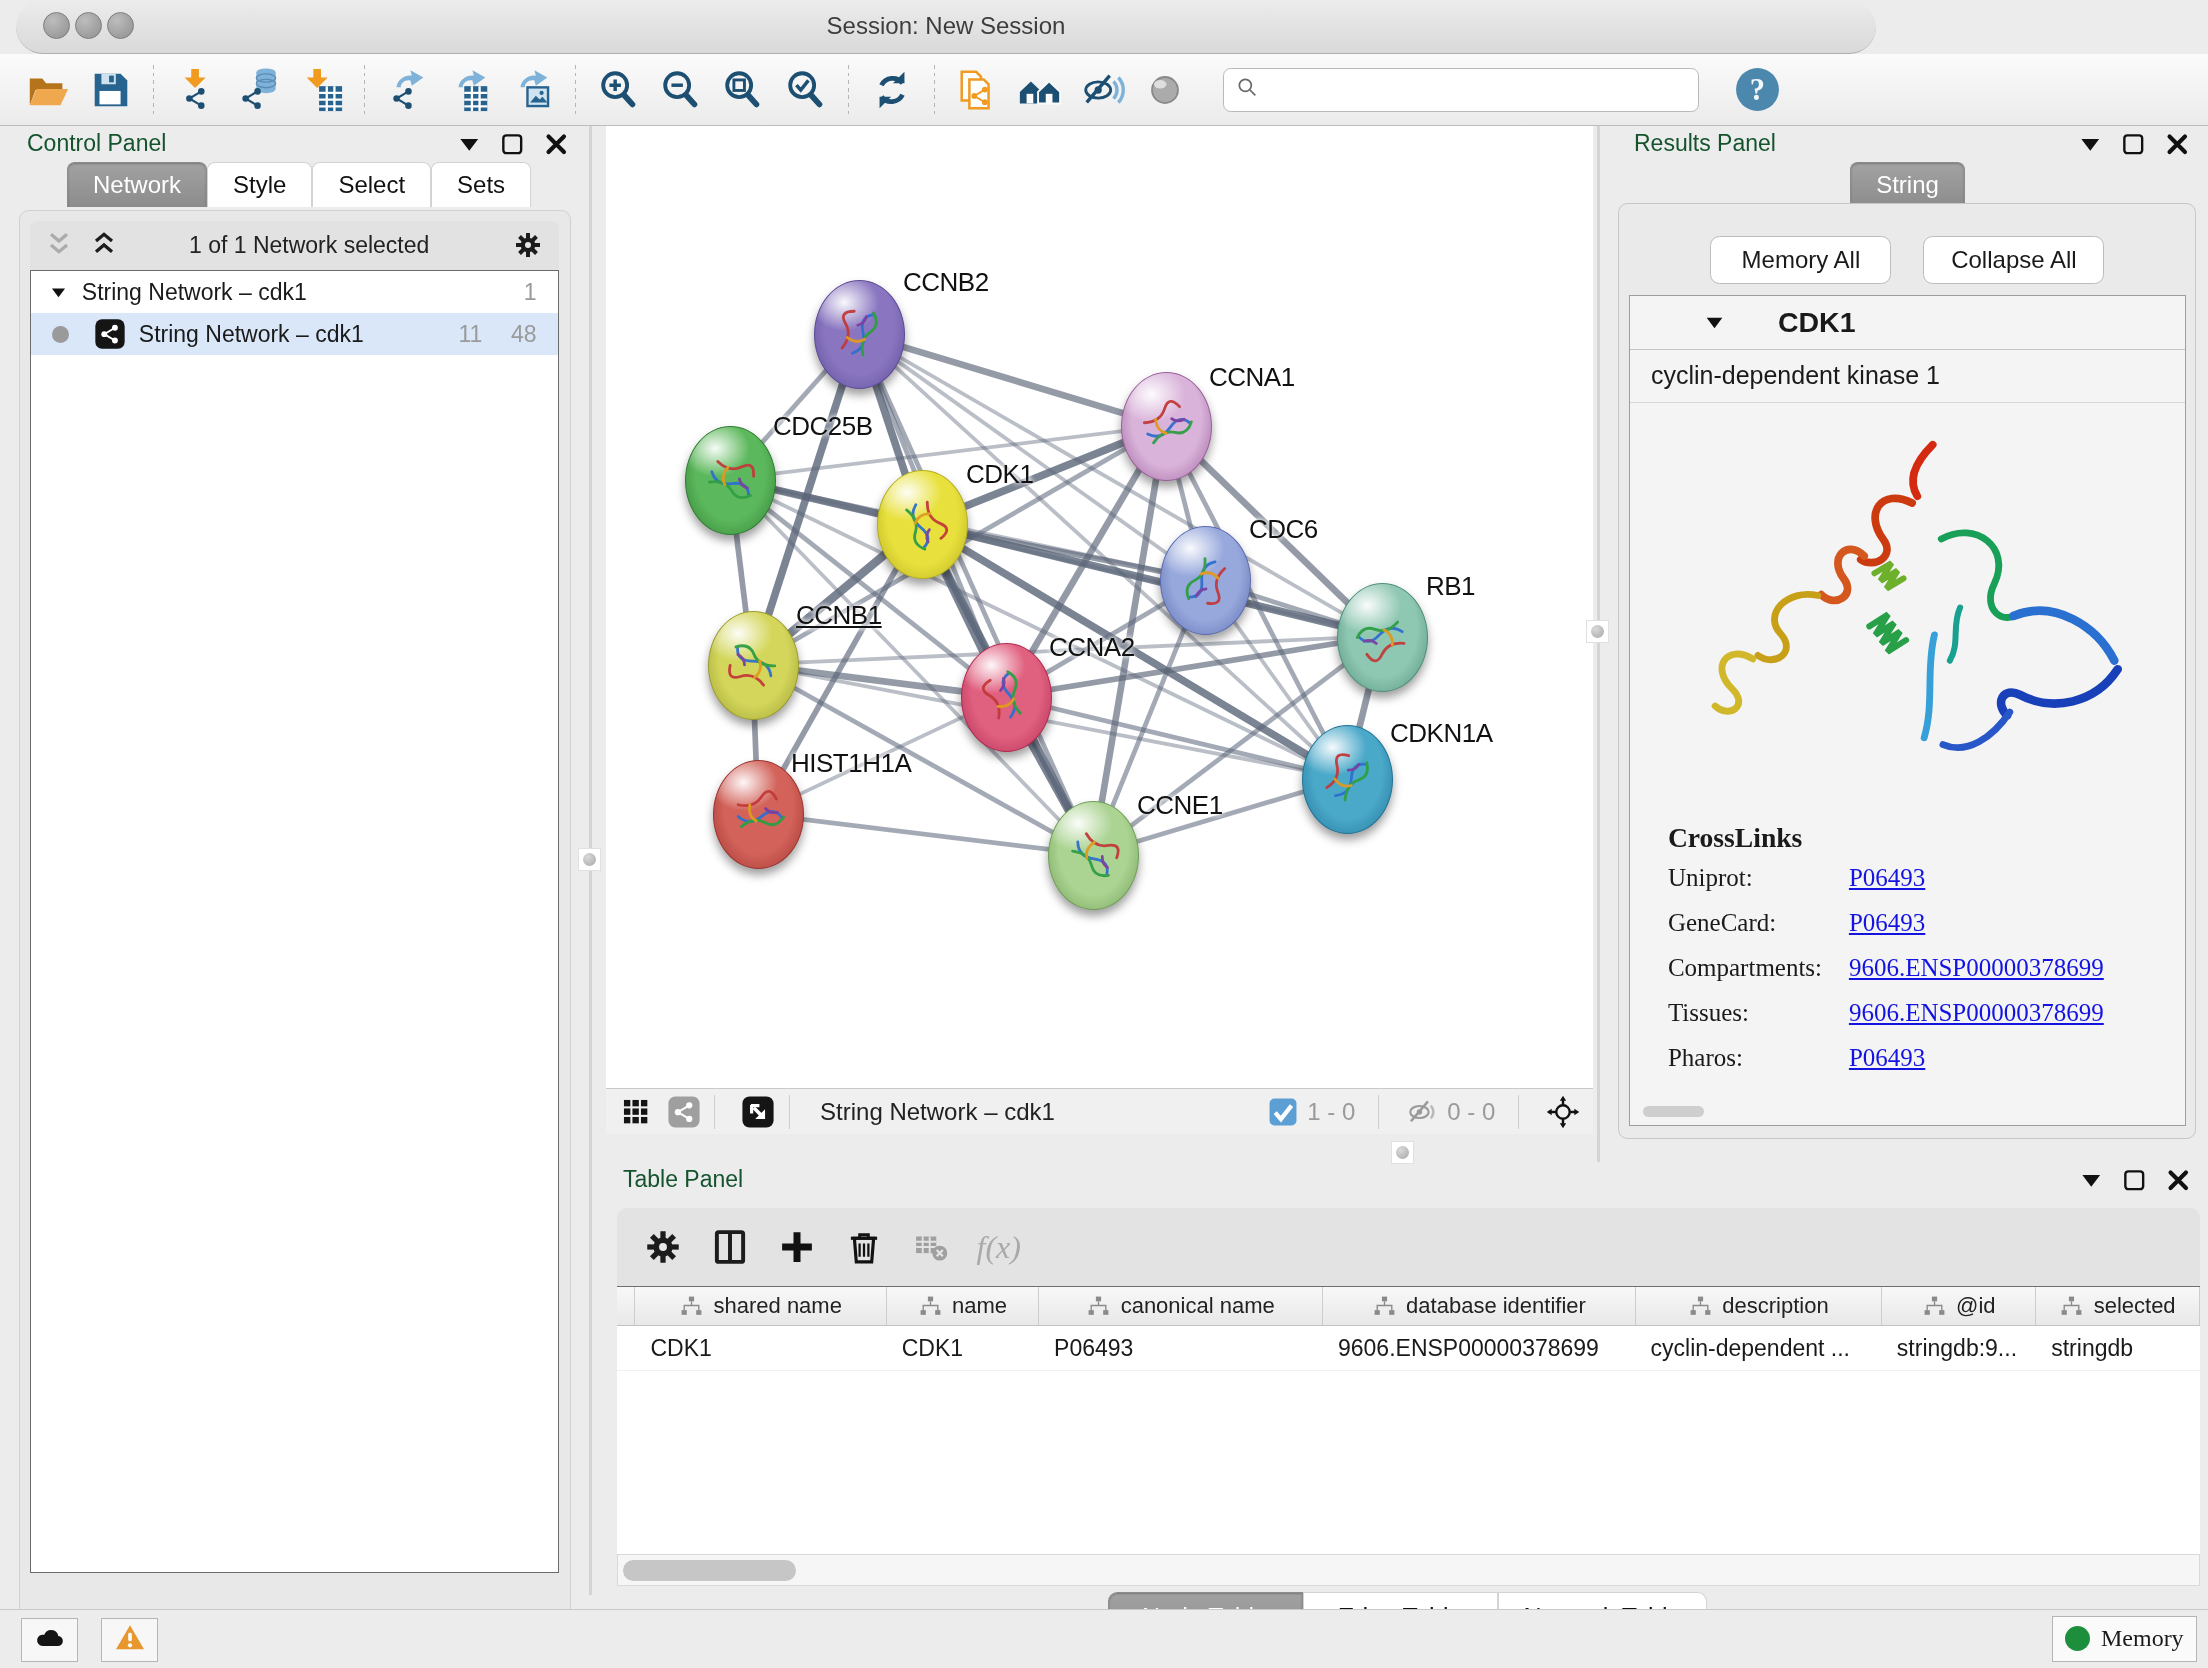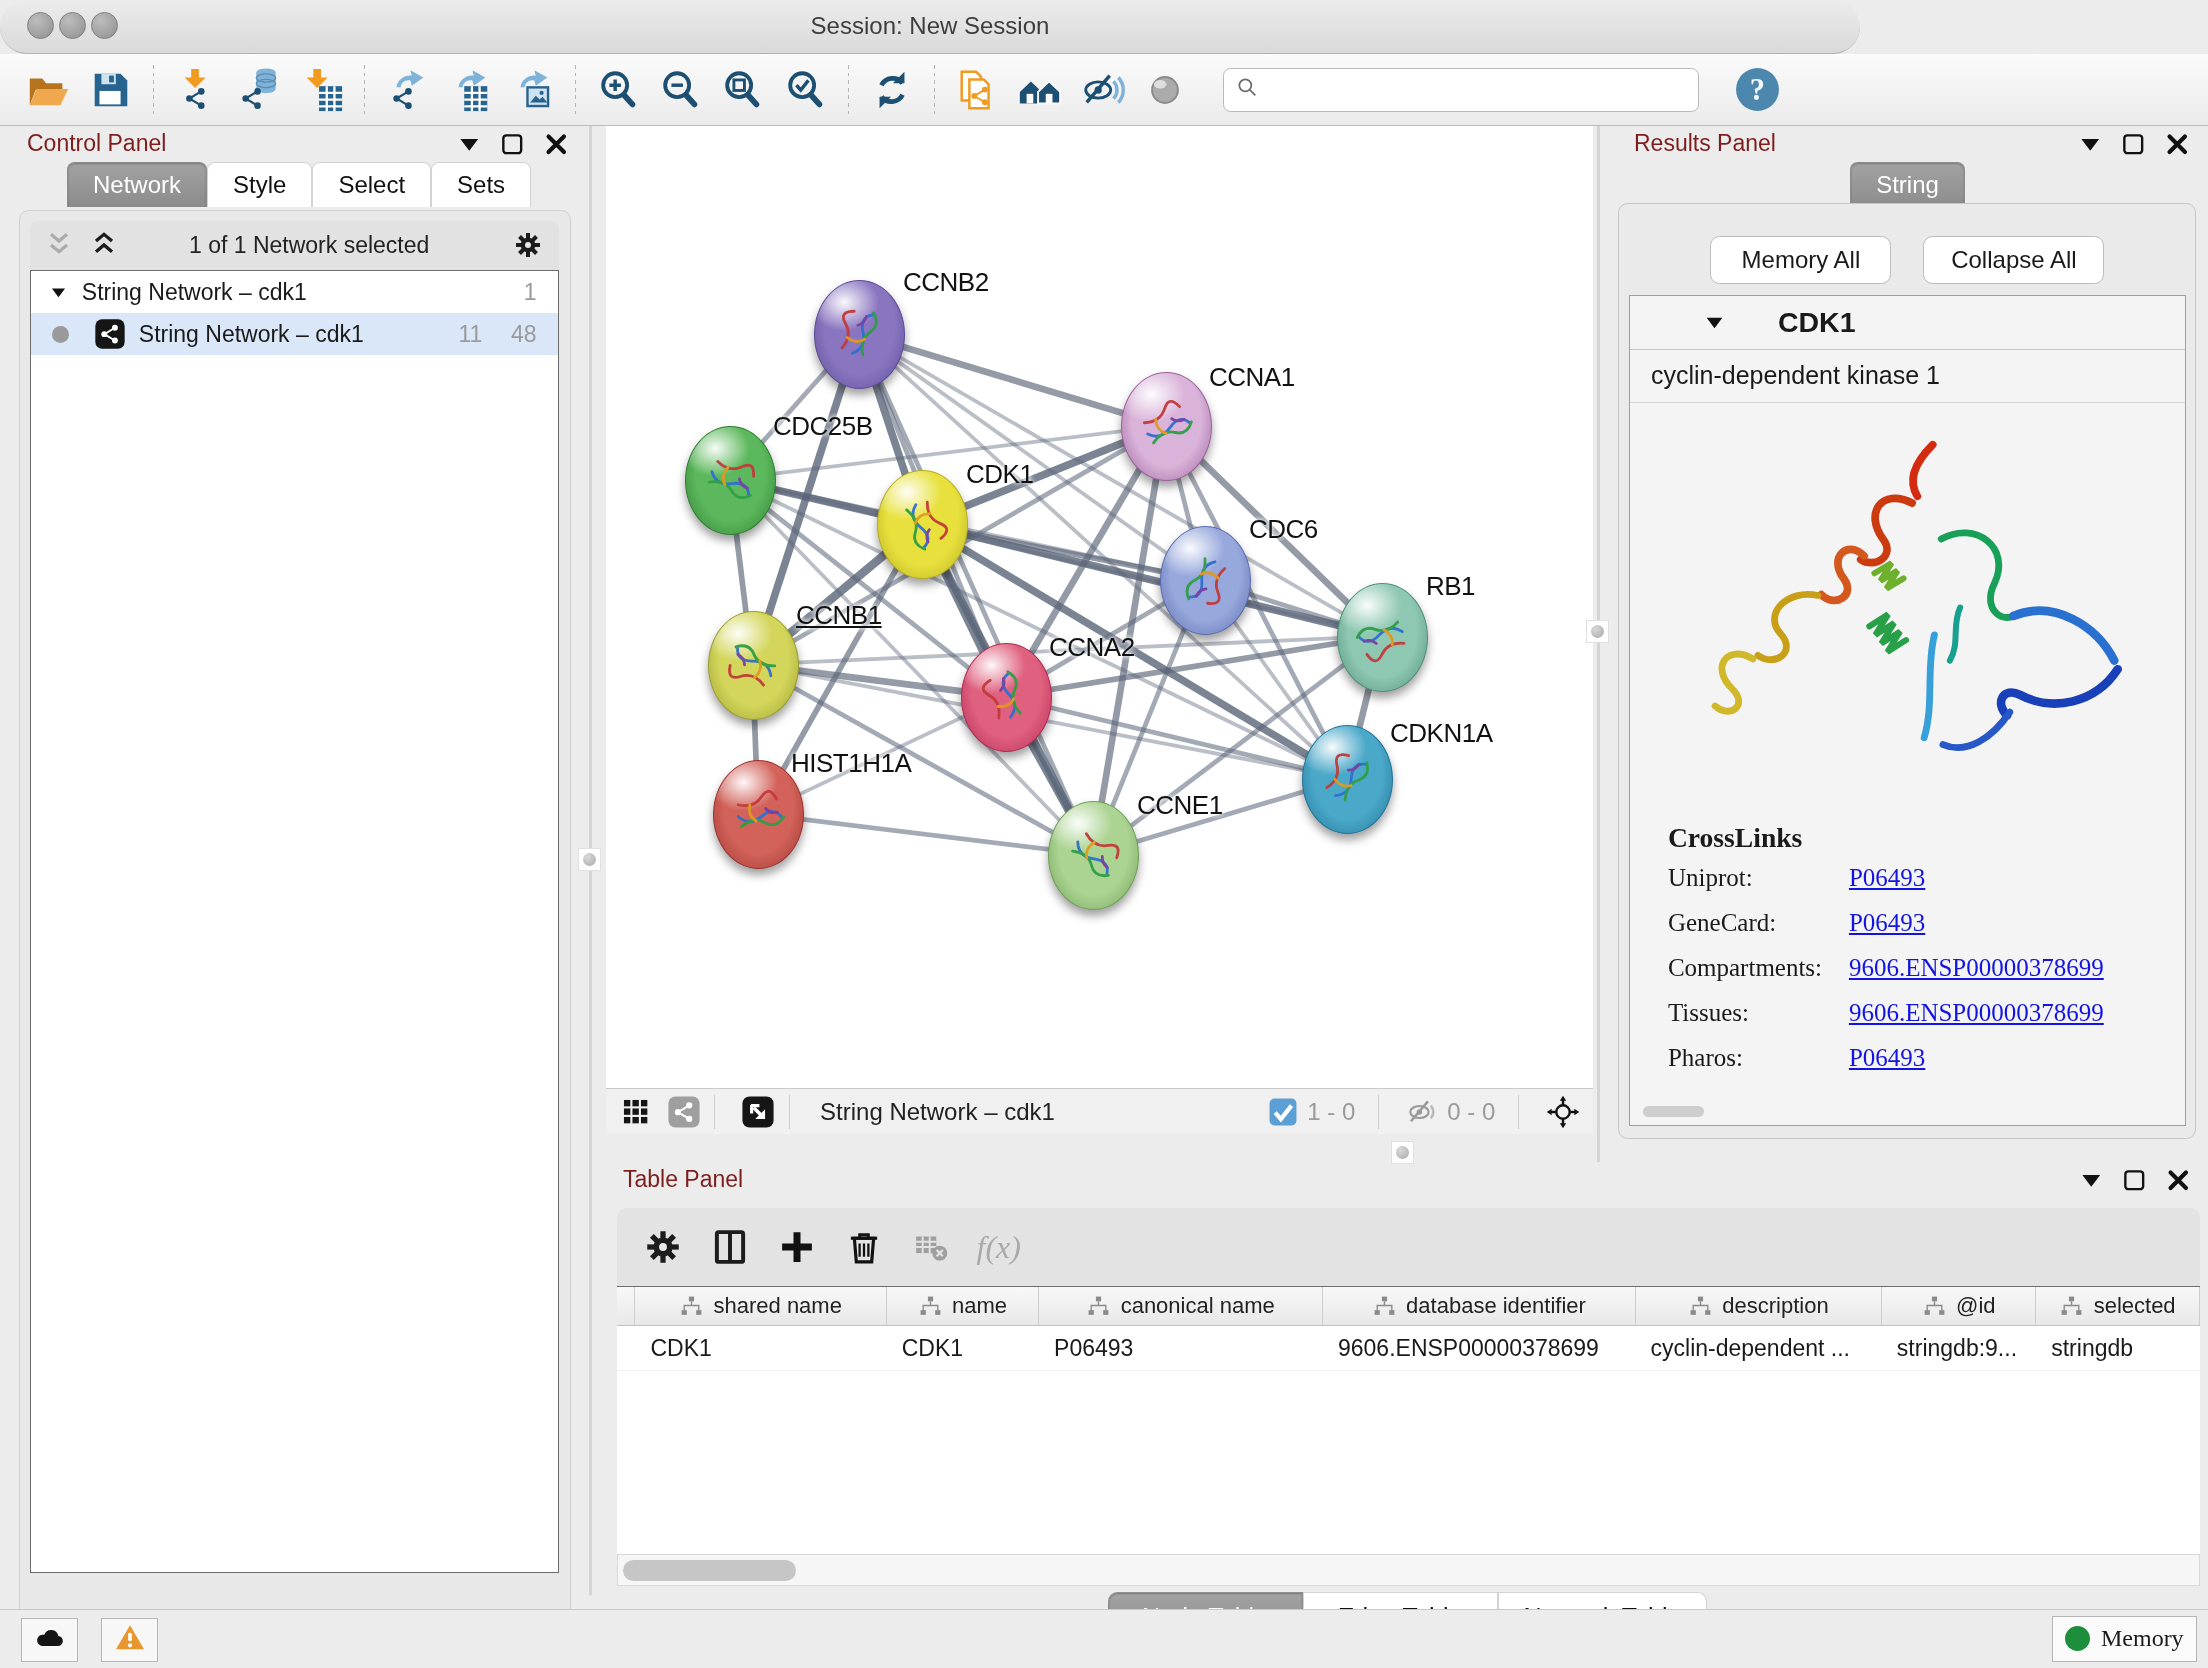--- a/index.html
+++ b/index.html
@@ -1,19 +1,19 @@
 <!DOCTYPE html>
 <html style="font-size:15px"><head>
 <meta charset="utf-8">
 <style>
   html,body{margin:0;padding:0;}
   body{width:2208px;height:1668px;position:relative;background:#ececec;
        font-family:"Liberation Sans",sans-serif;color:#1a1a1a;overflow:hidden;}
   
-  .titlebar{position:absolute;left:0;top:0;width:1860px;height:53px;
+  .titlebar{position:absolute;left:16px;top:0;width:1860px;height:53px;
     background:linear-gradient(#ececec,#d9d9d9);border-bottom:1px solid #b0b0b0;border-radius:27px;}
   .tl{position:absolute;top:12.4px;width:25px;height:25px;border-radius:50%;
       background:radial-gradient(circle at 35% 30%,#bdbdbd,#8f8f8f);border:1px solid #7c7c7c;}
   .win-title{position:absolute;top:12.4px;left:0;width:100%;text-align:center;
       font-size:24px;color:#3d3d3d;}
   
   .toolbar{position:absolute;left:0;top:54px;width:2208px;height:72px;
     background:linear-gradient(#fbfbfb,#ebebeb);border-bottom:1px solid #bdbdbd;
     display:flex;align-items:center;padding:0 17px;box-sizing:border-box;}
   .tbtn{width:51px;height:51px;margin:0 5.7px;display:flex;align-items:center;justify-content:center;}
@@ -21,21 +21,21 @@
   .tsep{width:1px;height:49px;margin:0 11.4px;
     background:repeating-linear-gradient(#b5b5b5 0 3.8px,transparent 3.8px 7.6px);}
   .searchbox{margin-left:27px;width:476px;height:44px;background:#fff;border:1px solid #b9b9b9;
     border-radius:7.6px;display:flex;align-items:center;padding-left:7.6px;box-sizing:border-box;}
   .searchbox svg{width:32px;height:32px;}
   .searchbox input{border:none;outline:none;flex:1;height:38px;font-size:21px;background:transparent;}
   .helpbtn{margin-left:34px;width:49px;height:49px;}
   .helpbtn svg{width:49px;height:49px;}
   
   .phead{position:absolute;left:0;top:0;width:100%;height:34px;}
-  .phead .ptitle{position:absolute;left:27px;top:3.8px;font-size:23px;color:#7f1d1d;}
+  .phead .ptitle{position:absolute;left:27px;top:3.8px;font-size:23px;color:#14532d;}
   .picons{position:absolute;top:3.8px;right:17px;display:flex;gap:15px;}
   .picons .ic{width:28.5px;height:28.5px;}
   .picons svg{width:28.5px;height:28.5px;}
   .tabbtn{height:44px;padding:0 25px;font-size:24px;display:flex;align-items:center;justify-content:center;
     background:#fff;border:1px solid #d3d3d3;border-bottom:none;color:#111;border-radius:7.6px 7.6px 0 0;}
   .tabbtn.active{background:linear-gradient(#a2a2a2,#8c8c8c);color:#fff;border-color:#8c8c8c;
     box-shadow:inset 0 1px 1.9px rgba(0,0,0,.25);}
   
   #control-panel{position:absolute;left:0;top:126px;width:587px;height:1469px;background:#ececec;}
   #cp-tabs{position:absolute;left:67px;top:36px;display:flex;}

